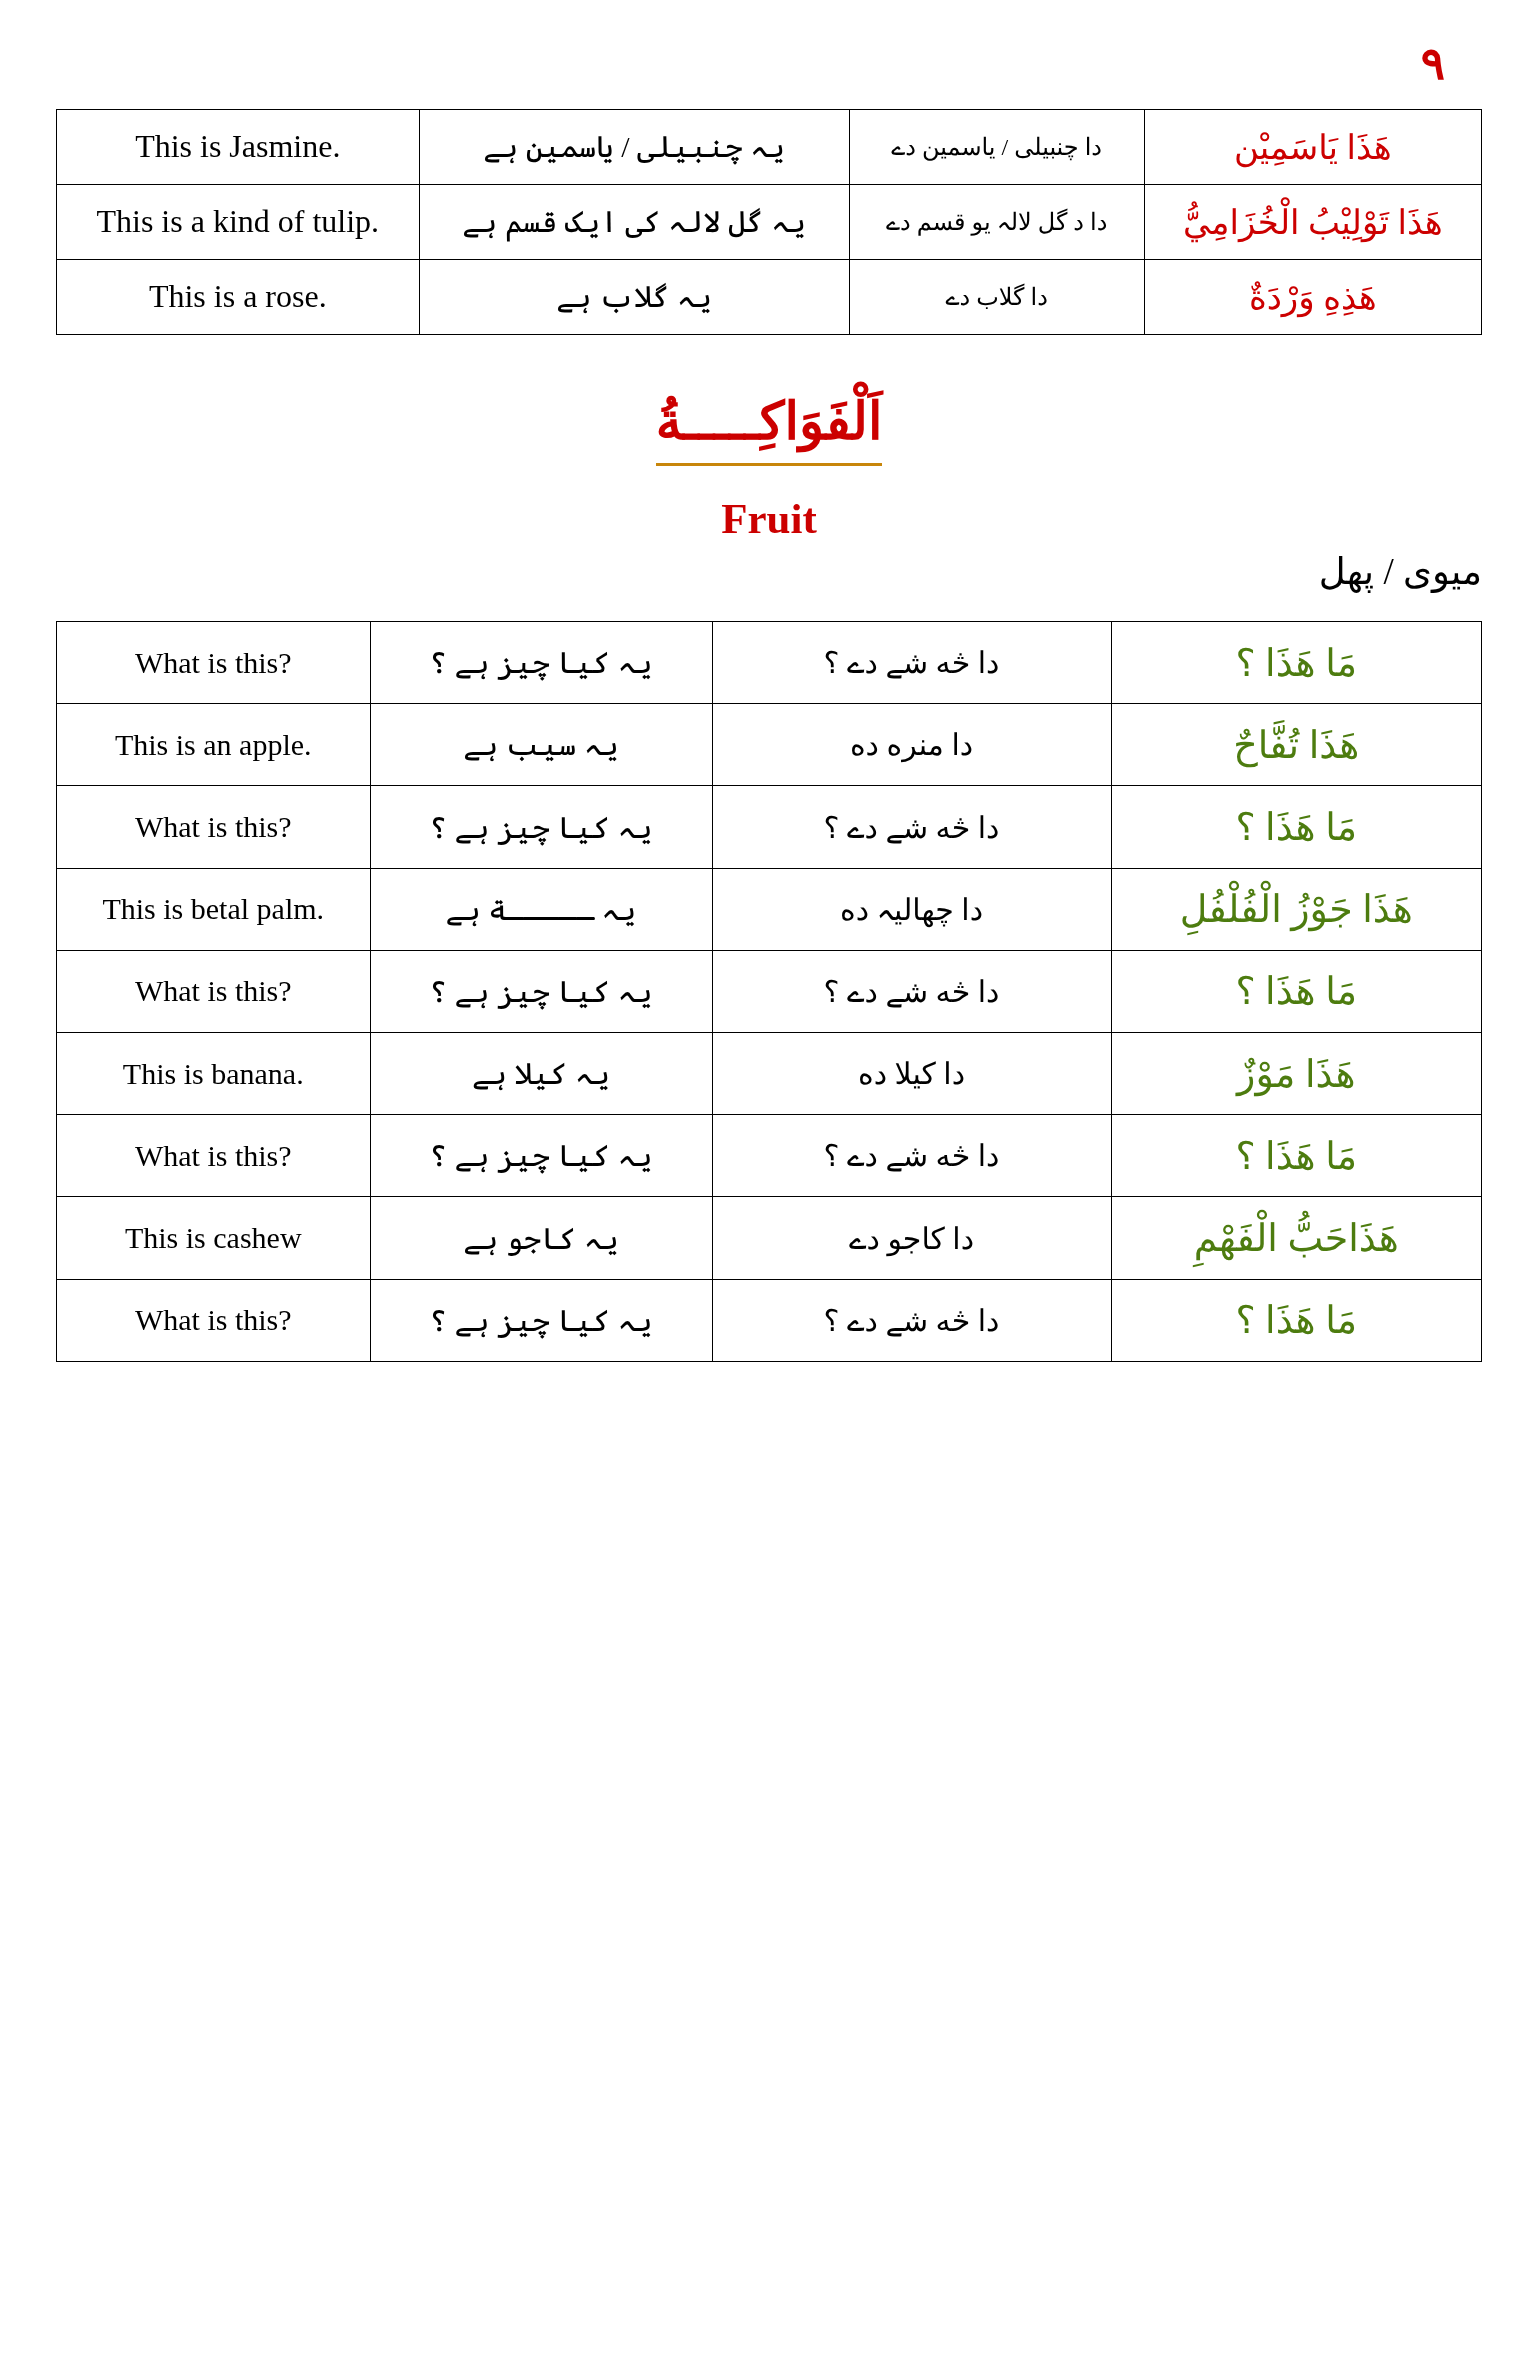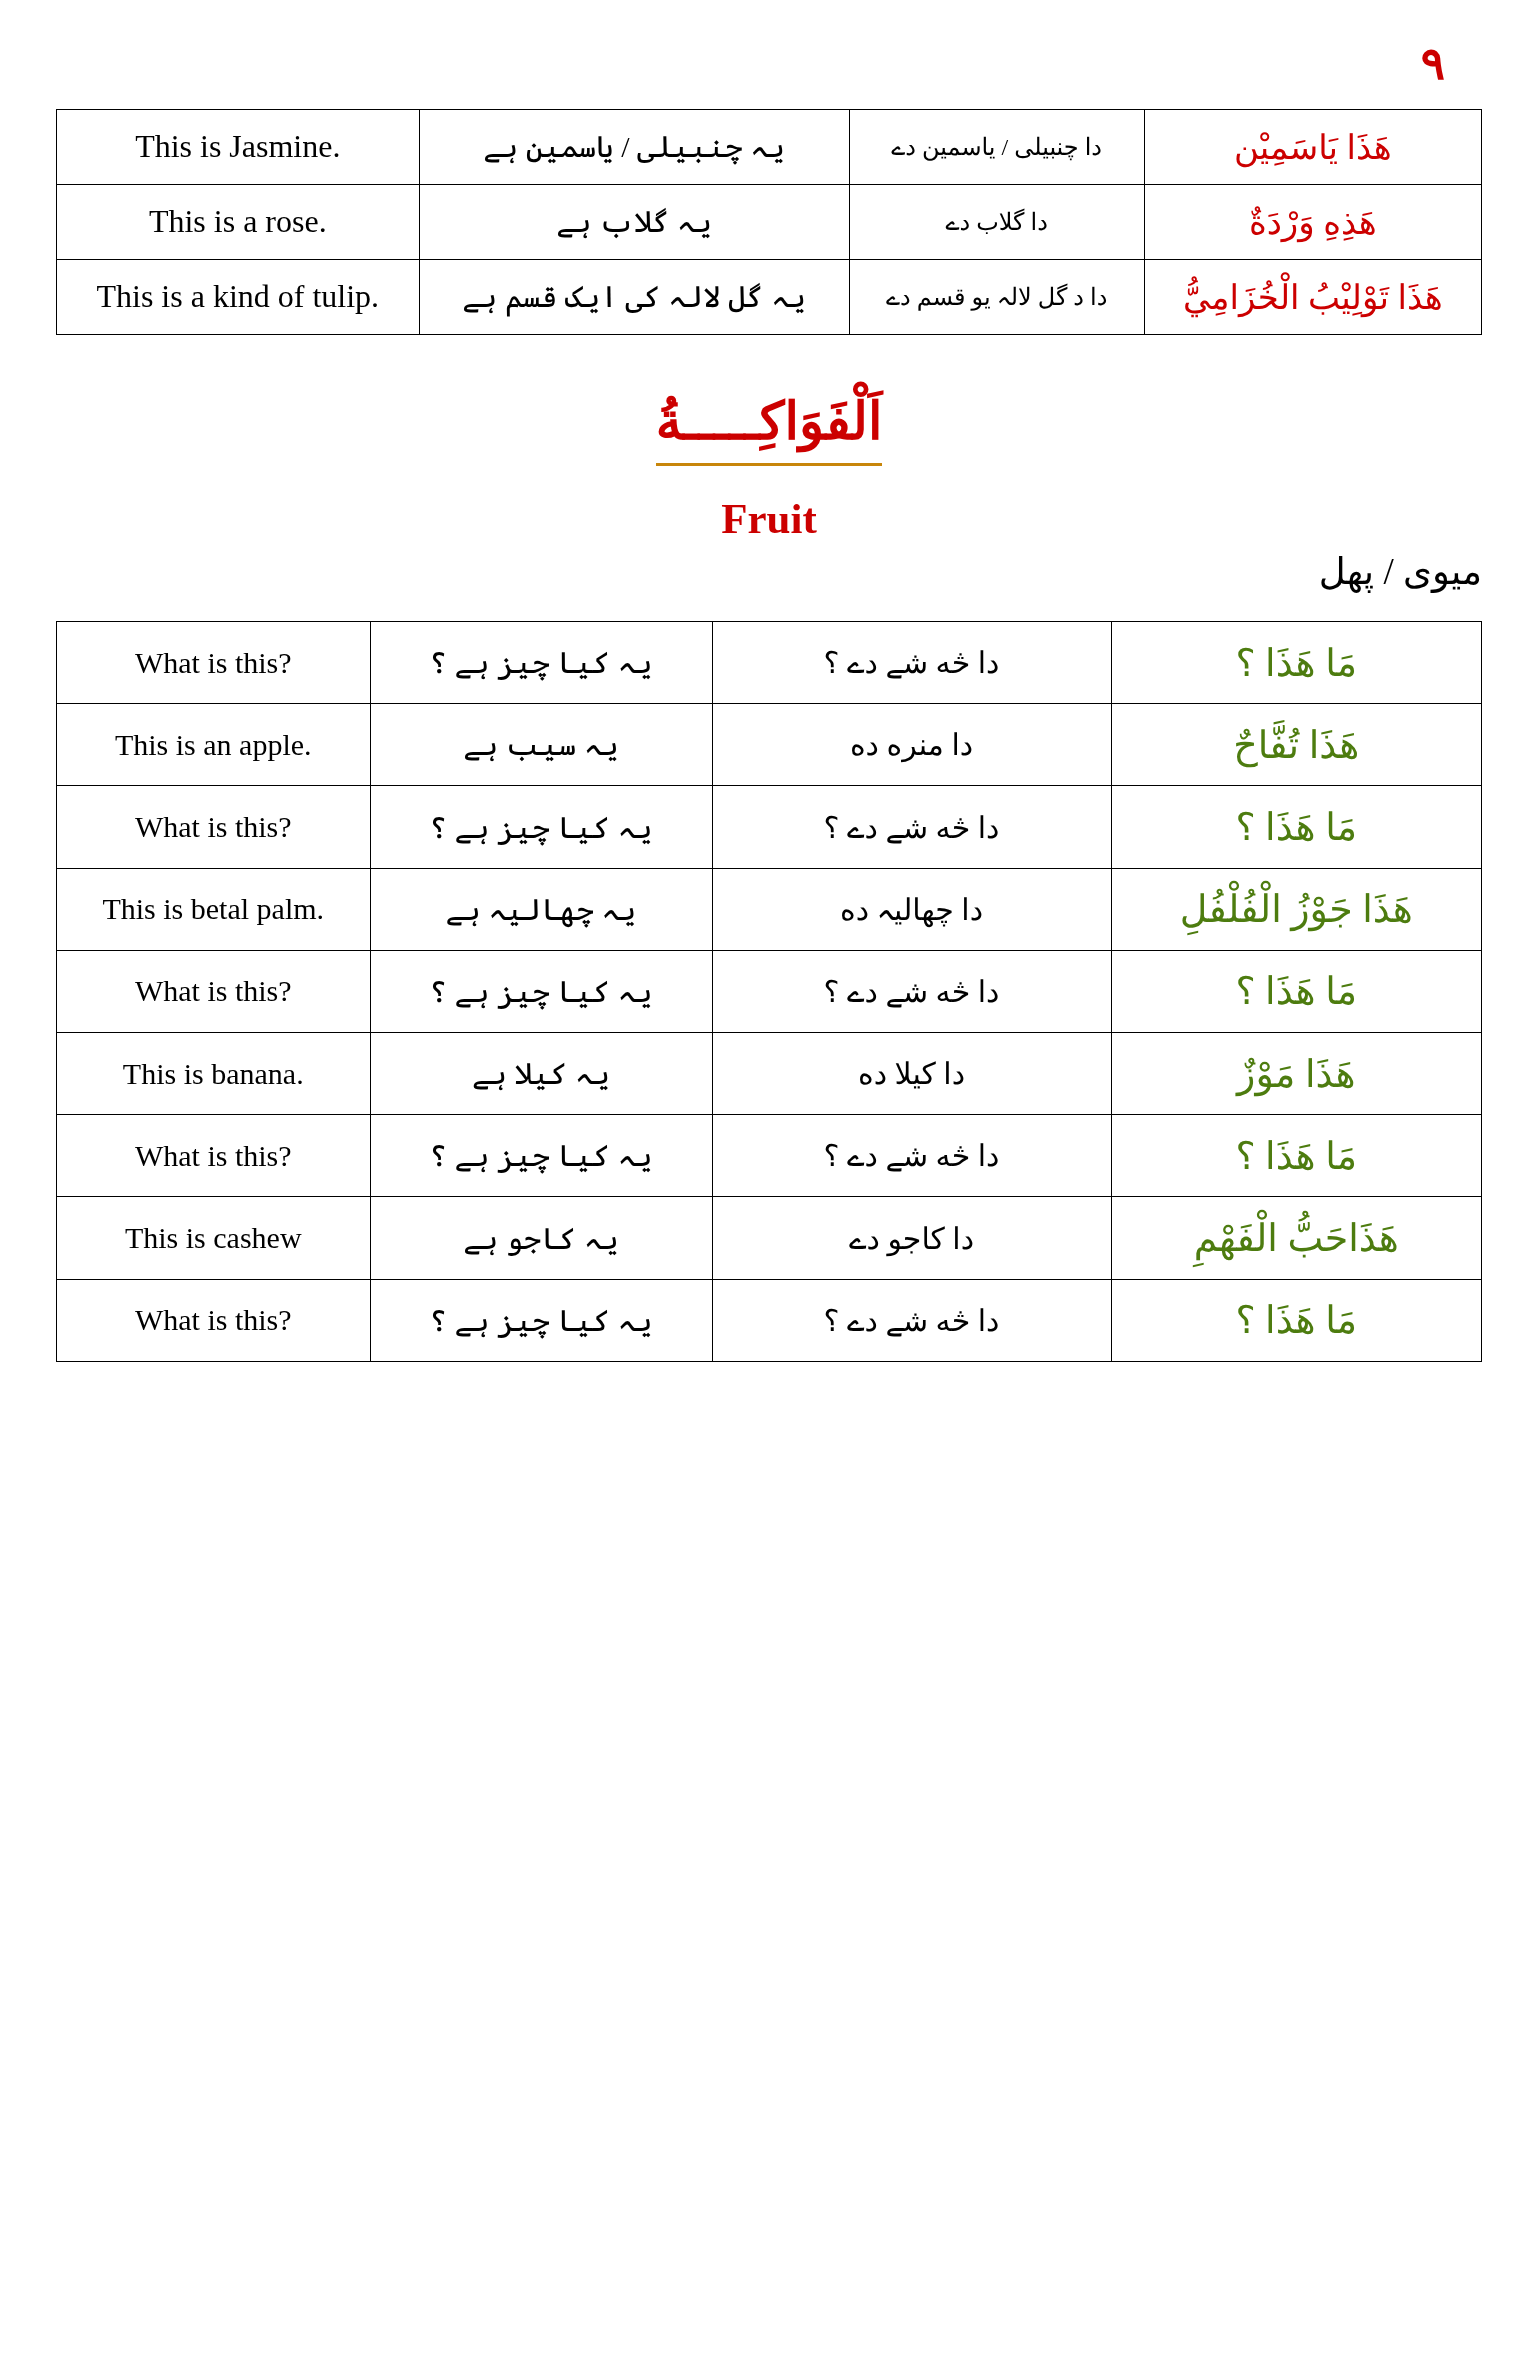--- a/index.html
+++ b/index.html
@@ -133,31 +133,31 @@
 
 <table class="flowers-table">
   <tbody id="flowers-tbody">
       <tr>
         <td style="font-size: 32px;">This is Jasmine.</td>
         <td class="urdu">یہ چنبیلی / یاسمین ہے</td>
         <td class="pashto">دا چنبیلی / یاسمین دے</td>
         <td class="arabic-red">هَذَا يَاسَمِيْن</td>
       </tr>
       <tr>
+        <td style="font-size: 32px;">This is a kind of tulip.</td>
+        <td class="urdu">یہ گل لالہ کی ایک قسم ہے</td>
+        <td class="pashto">دا د گل لالہ یو قسم دے</td>
+        <td class="arabic-red">هَذَا تَوْلِيْبُ الْخُزَامِيُّ</td>
+      </tr>
+      <tr>
         <td style="font-size: 32px;">This is a rose.</td>
         <td class="urdu">یہ گلاب ہے</td>
         <td class="pashto">دا گلاب دے</td>
         <td class="arabic-red">هَذِهِ وَرْدَةٌ</td>
       </tr>
-      <tr>
-        <td style="font-size: 32px;">This is a kind of tulip.</td>
-        <td class="urdu">یہ گل لالہ کی ایک قسم ہے</td>
-        <td class="pashto">دا د گل لالہ یو قسم دے</td>
-        <td class="arabic-red">هَذَا تَوْلِيْبُ الْخُزَامِيُّ</td>
-      </tr>
     </tbody>
 </table>
 
 <div class="section-title-container">
   <span class="section-title-arabic">اَلْفَوَاكِـــــةُ</span>
 </div>
 
 <div class="fruit-label">Fruit</div>
 <div class="fruit-label-urdu">میوی / پھل</div>
 
@@ -176,21 +176,21 @@
         <td class="col-arabic">هَذَا تُفَّاحٌ</td>
       </tr>
       <tr>
         <td class="col-english">What is this?</td>
         <td class="col-urdu">یہ کیا چیز ہے ؟</td>
         <td class="col-pashto">دا څه شے دے ؟</td>
         <td class="col-arabic">مَا هَذَا ؟</td>
       </tr>
       <tr>
         <td class="col-english">This is betal palm.</td>
-        <td class="col-urdu">یہ چھالیہ ہے</td>
+        <td class="col-urdu">یہ ـــــة ہے</td>
         <td class="col-pashto">دا چھالیہ ده</td>
         <td class="col-arabic">هَذَا جَوْزُ الْفُلْفُلِ</td>
       </tr>
       <tr>
         <td class="col-english">What is this?</td>
         <td class="col-urdu">یہ کیا چیز ہے ؟</td>
         <td class="col-pashto">دا څه شے دے ؟</td>
         <td class="col-arabic">مَا هَذَا ؟</td>
       </tr>
       <tr>

